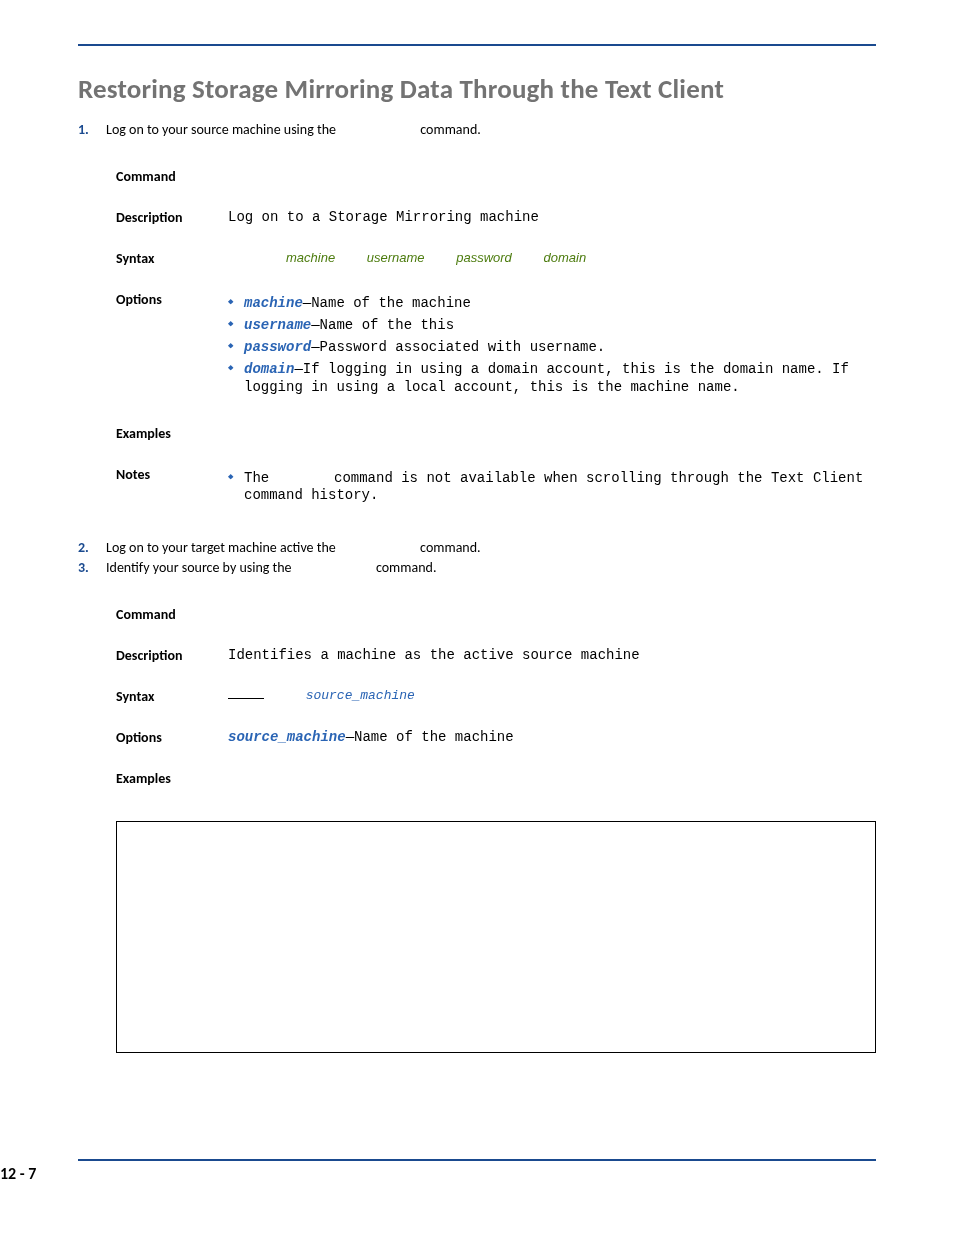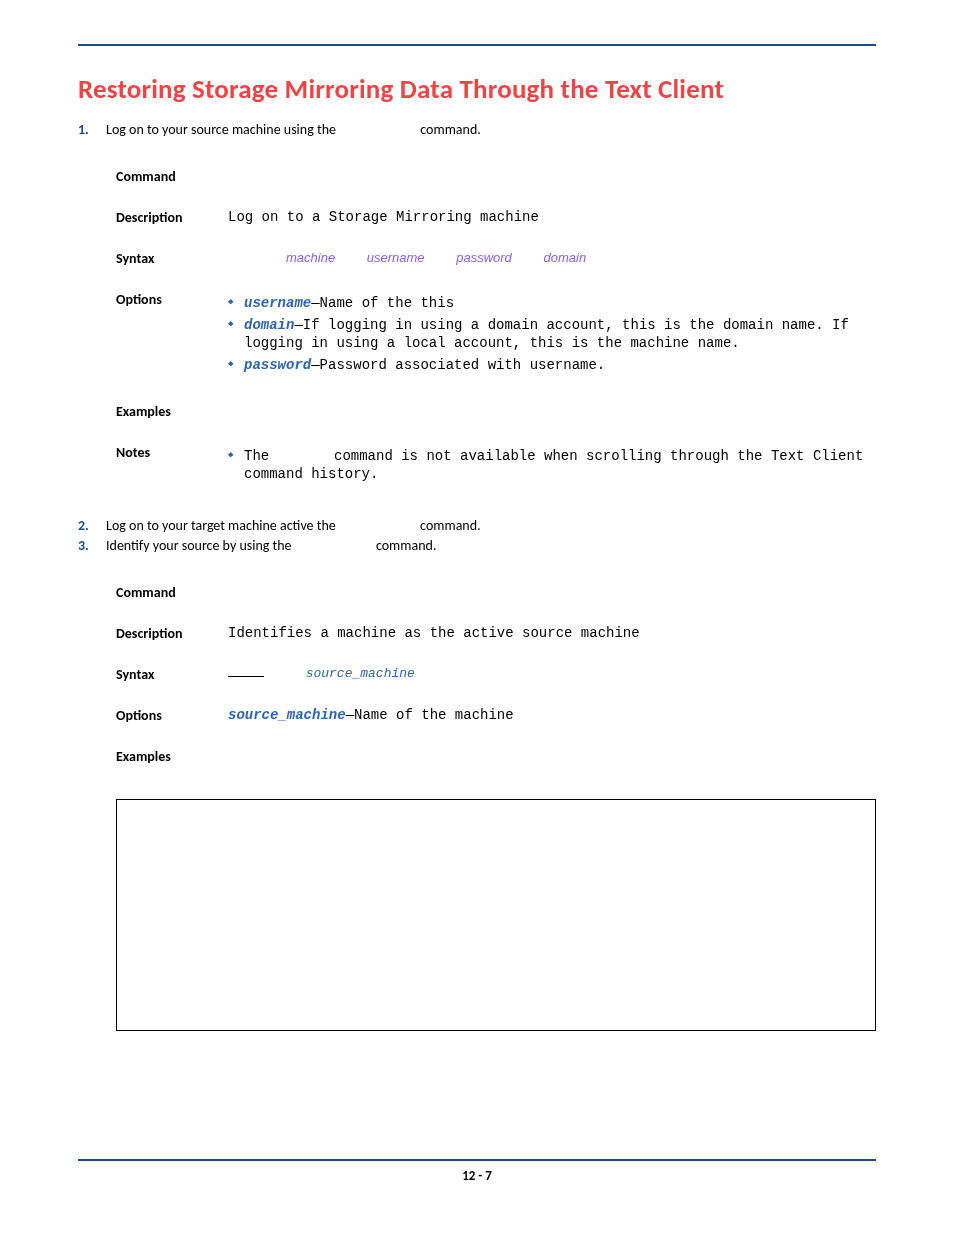--- a/index.html
+++ b/index.html
@@ -1,41 +1,41 @@
 <!DOCTYPE html>
 <html><head>
 <meta charset="utf-8">
 <style>
   * { box-sizing: border-box; margin: 0; padding: 0; }
   html, body { width: 954px; background: #fff; font-family: "Gill Sans", "Gill Sans MT", "Segoe UI", Calibri, sans-serif; color: #000; }
   .page { padding: 44px 78px 0 78px; position: relative; min-height: 1235px; }
   .top-rule { height: 2px; background: #1a4a8f; margin-bottom: 26px; }
-  h1.title { font-size: 27px; font-weight: bold; color: #ef4444; margin-bottom: 16px; letter-spacing: 0.2px; }
+  h1.title { font-size: 27px; font-weight: bold; color: #737373; margin-bottom: 16px; letter-spacing: 0.2px; }
   .step { display: flex; font-size: 14px; margin: 3px 0; }
   .step-num { width: 28px; text-align: left; color: #1a4a8f; font-weight: bold; }
   .step-text { flex: 1; }
   .step-text .cmdref { font-family: "Courier New", monospace; font-size: 13px; color: #fff; } 
   .cmdblock { margin: 30px 0 30px 38px; font-size: 14px; }
   .cmdrow { display: flex; margin: 24px 0; }
   .cmdlabel { width: 112px; font-weight: bold; }
   .cmdval { flex: 1; font-family: Liberation Mono, monospace; }
-  .syntax-params { font-style: italic; color: #8b5cf6; font-family: "Gill Sans", "Gill Sans MT", "Segoe UI", sans-serif; font-size: 13px; }
+  .syntax-params { font-style: italic; color: #4d7c0f; font-family: "Gill Sans", "Gill Sans MT", "Segoe UI", sans-serif; font-size: 13px; }
   .syntax-params span { margin-right: 28px; }
   .syntax-params .first { margin-left: 58px; }
   .opts-list, .notes-list { list-style: none; }
   .opts-list li, .notes-list li { position: relative; padding-left: 16px; margin: 4px 0; line-height: 1.28; font-size: 14px; }
   .opts-list li::before, .notes-list li::before {
     content: "◆"; position: absolute; left: 0; top: 2px; font-size: 9px; color: #2a64b4;
   }
   .pname { font-style: italic; font-weight: bold; color: #2a64b4; }
   .source-syntax { font-size: 13px; } 
   .source-underline { display:inline-block; border-bottom:1px solid #000; width:36px; vertical-align:baseline; margin-top:-2px; }
   .boxed { border: 1.5px solid #000; margin: 34px 0 0 38px; height: 232px; }
   .bottom-rule { position: absolute; left: 78px; right: 78px; bottom: 74px; height: 2px; background: #1a4a8f; }
-  .pagenum { position: absolute; left: 0; right: 0; bottom: 52px; text-align: center; font-weight: bold; font-size: 13px; }
+  .pagenum { position: absolute; left: 0; right: 0; bottom: 52px; text-align: left; font-weight: bold; font-size: 16px; }
 </style>
 </head>
 <body>
 
 <div class="page">
   <div class="top-rule"></div>
 
   <h1 class="title">Restoring Storage Mirroring Data Through the Text Client</h1>
 
   <div class="step">
@@ -60,23 +60,24 @@
         <span class="first">machine</span>
         <span>username</span>
         <span>password</span>
         <span>domain</span>
       </div>
     </div>
     <div class="cmdrow">
       <div class="cmdlabel">Options</div>
       <div class="cmdval">
         <ul class="opts-list">
+          <li><span class="pname">machine</span><span>—Name of the machine</span></li>
           <li><span class="pname">username</span><span>—Name of the this</span></li>
+          <li><span class="pname">password</span><span>—Password associated with username.</span></li>
           <li><span class="pname">domain</span><span>—If logging in using a domain account, this is the domain name. If logging in using a local account, this is the machine name.</span></li>
-          <li><span class="pname">password</span><span>—Password associated with username.</span></li>
         </ul>
       </div>
     </div>
     <div class="cmdrow">
       <div class="cmdlabel">Examples</div>
       <div class="cmdval"></div>
     </div>
     <div class="cmdrow">
       <div class="cmdlabel">Notes</div>
       <div class="cmdval">

